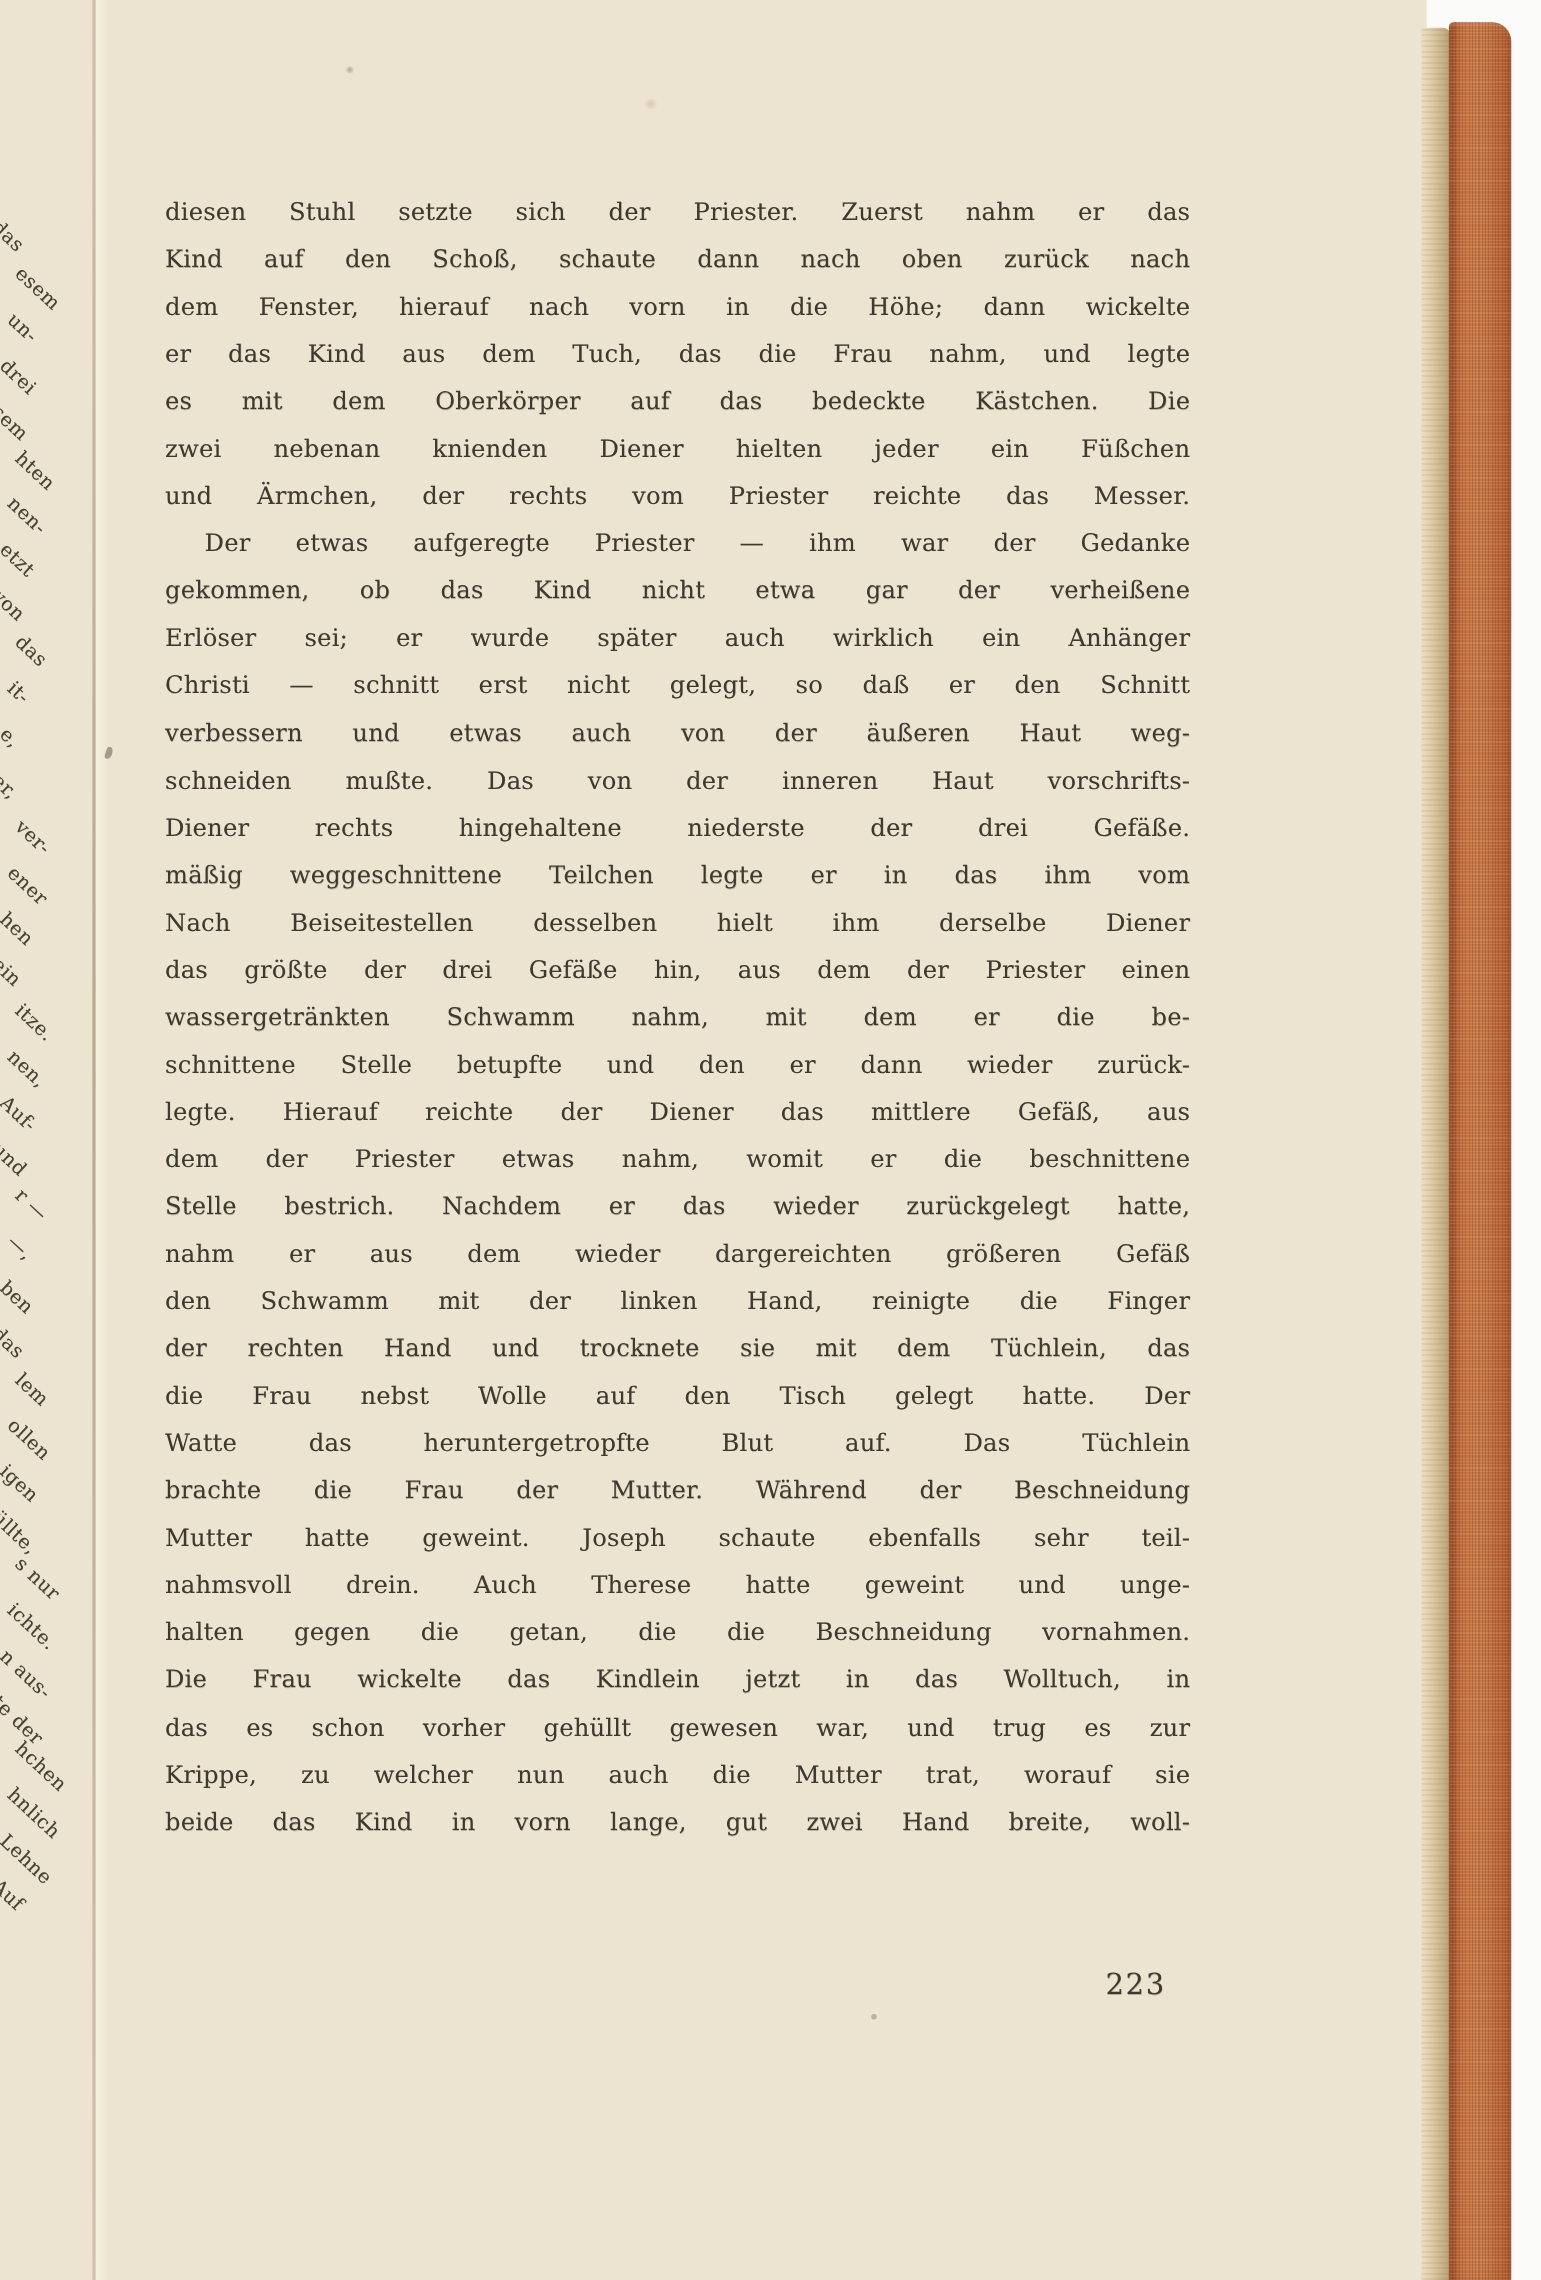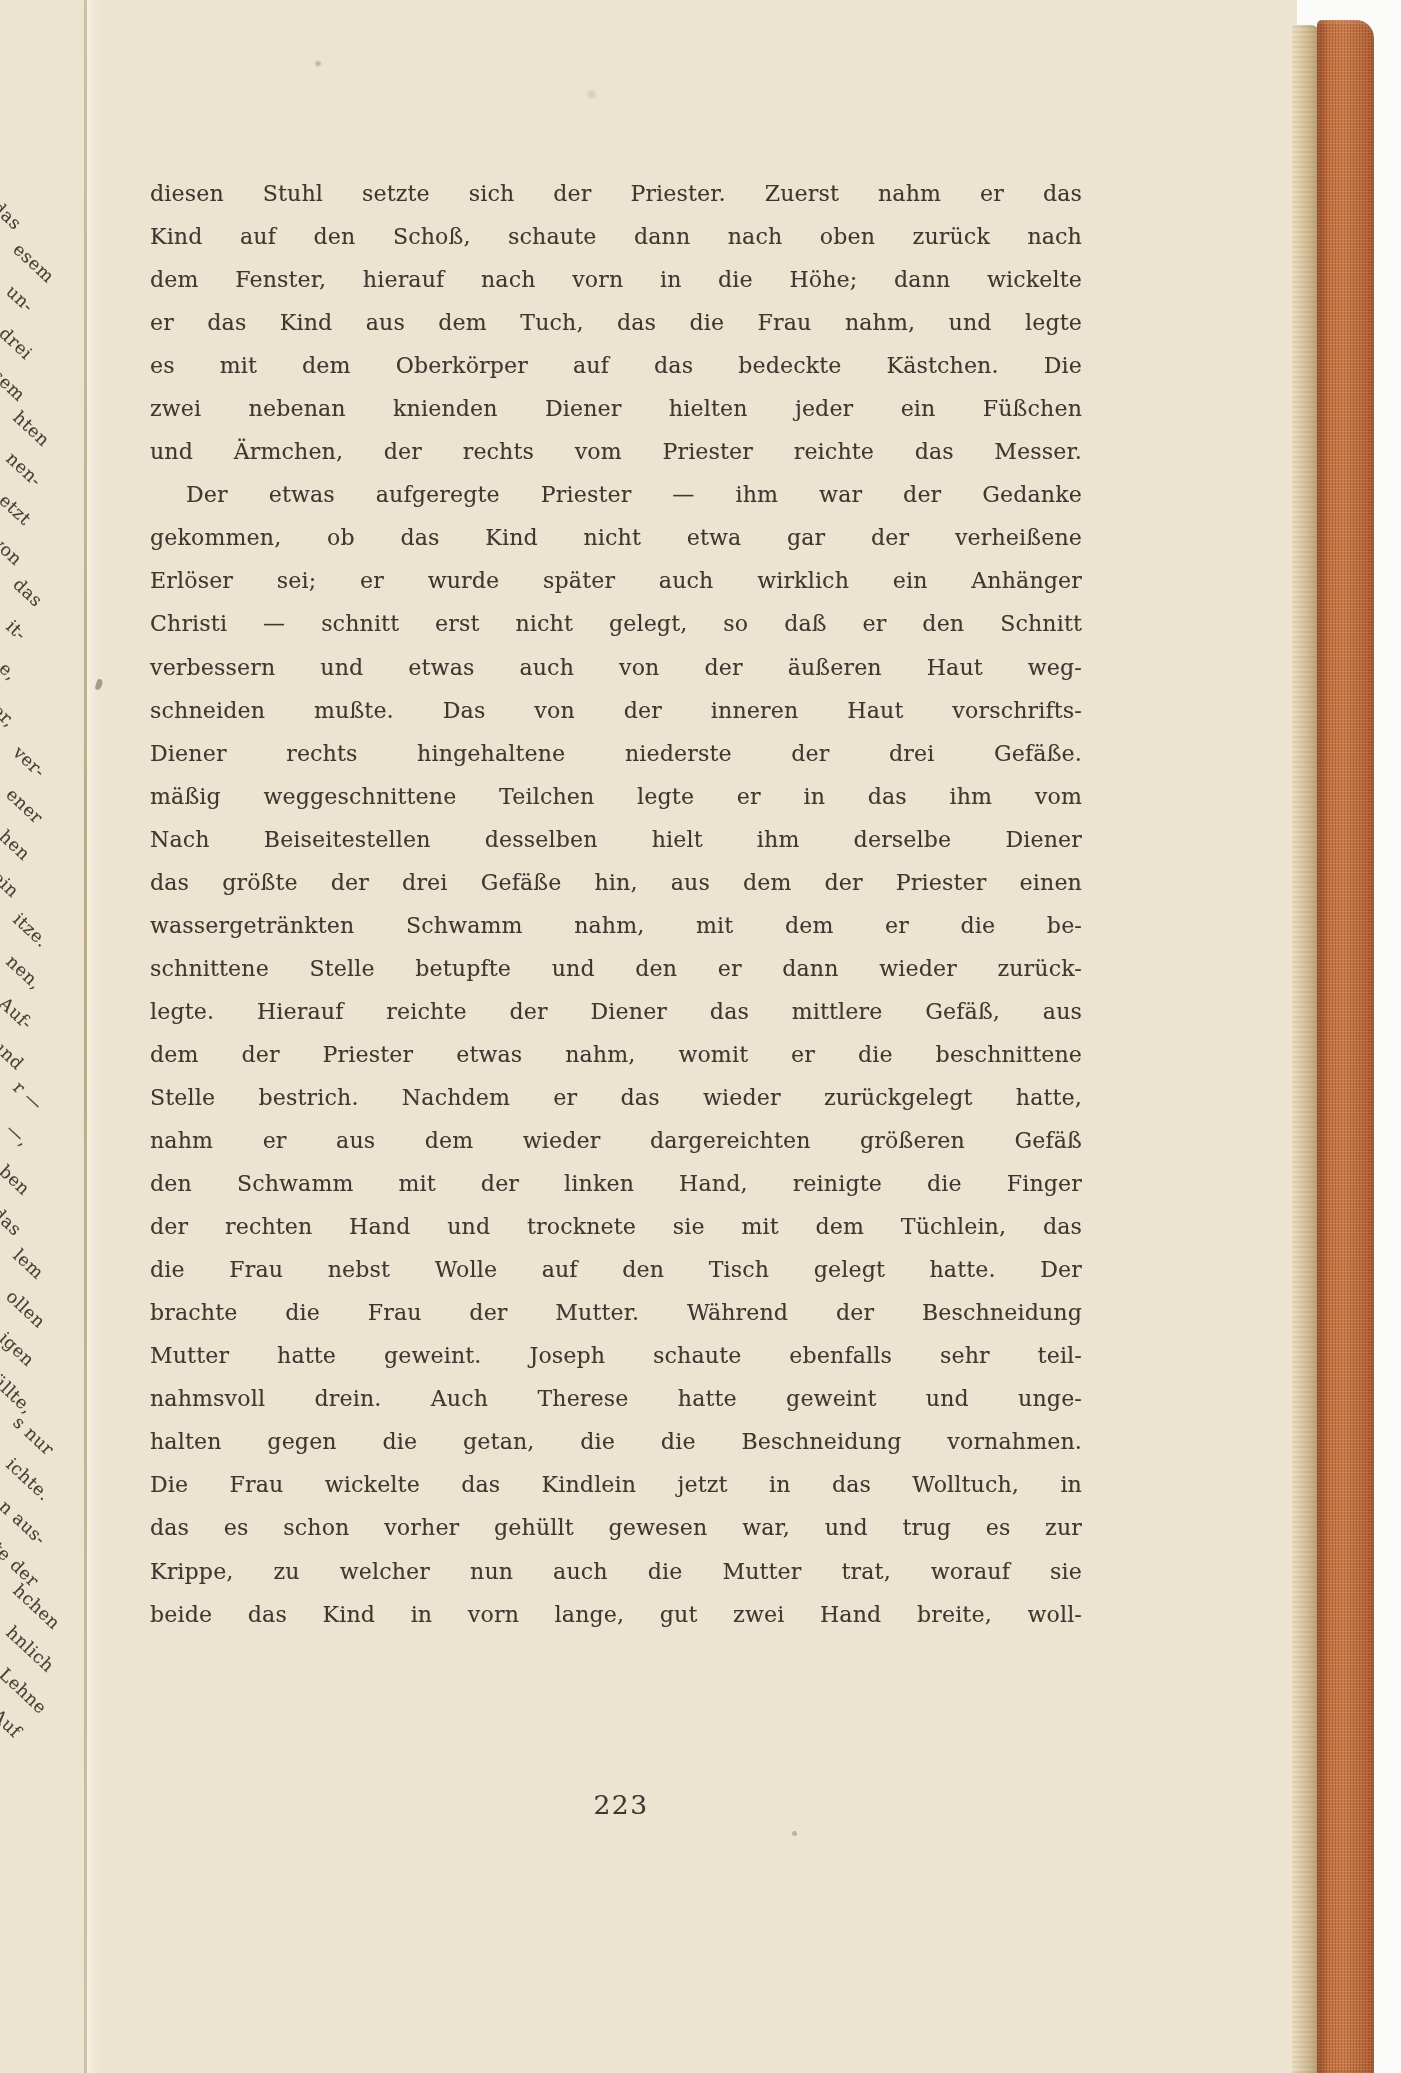--- a/index.html
+++ b/index.html
@@ -71,22 +71,22 @@
     color:var(--ink);font-size:22px;letter-spacing:.2px;
     text-shadow:.3px .3px .6px rgba(70,62,48,.32);
   }
   .line{
     height:43.05px;line-height:43.05px;
     text-align:justify;text-align-last:justify;
   }
   .line.indent{padding-left:36px;}
 
   .page-number{
-    position:absolute;left:166px;top:1789px;width:910px;
-    text-align:center;font-size:26.5px;color:var(--ink);letter-spacing:1.5px;
+    position:absolute;left:150px;top:1789px;width:910px;
+    text-align:right;font-size:26.5px;color:var(--ink);letter-spacing:1.5px;
     text-shadow:.3px .3px .6px rgba(70,62,48,.32);
   }
 
   
   .spot{position:absolute;border-radius:50%;}
   .spot.s1{left:313px;top:60px;width:10px;height:7px;
     background:radial-gradient(circle, rgba(150,110,60,.55), rgba(150,110,60,0) 70%);}
   .spot.s2{left:96px;top:679px;width:6px;height:11px;border-radius:45% 55% 60% 40%;
     background:rgba(92,82,60,.5);transform:rotate(18deg);}
   .spot.s3{left:584px;top:90px;width:15px;height:9px;
@@ -160,20 +160,21 @@
       <div class="line">das größte der drei Gefäße hin, aus dem der Priester einen</div>
       <div class="line">wassergetränkten Schwamm nahm, mit dem er die be-</div>
       <div class="line">schnittene Stelle betupfte und den er dann wieder zurück-</div>
       <div class="line">legte. Hierauf reichte der Diener das mittlere Gefäß, aus</div>
       <div class="line">dem der Priester etwas nahm, womit er die beschnittene</div>
       <div class="line">Stelle bestrich. Nachdem er das wieder zurückgelegt hatte,</div>
       <div class="line">nahm er aus dem wieder dargereichten größeren Gefäß</div>
       <div class="line">den Schwamm mit der linken Hand, reinigte die Finger</div>
       <div class="line">der rechten Hand und trocknete sie mit dem Tüchlein, das</div>
       <div class="line">die Frau nebst Wolle auf den Tisch gelegt hatte. Der</div>
+      <div class="line">Watte das heruntergetropfte Blut auf. Das Tüchlein</div>
       <div class="line">brachte die Frau der Mutter. Während der Beschneidung</div>
       <div class="line">Mutter hatte geweint. Joseph schaute ebenfalls sehr teil-</div>
       <div class="line">nahmsvoll drein. Auch Therese hatte geweint und unge-</div>
       <div class="line">halten gegen die getan, die die Beschneidung vornahmen.</div>
       <div class="line">Die Frau wickelte das Kindlein jetzt in das Wolltuch, in</div>
       <div class="line">das es schon vorher gehüllt gewesen war, und trug es zur</div>
       <div class="line">Krippe, zu welcher nun auch die Mutter trat, worauf sie</div>
       <div class="line">beide das Kind in vorn lange, gut zwei Hand breite, woll-</div>
     </div>
 

